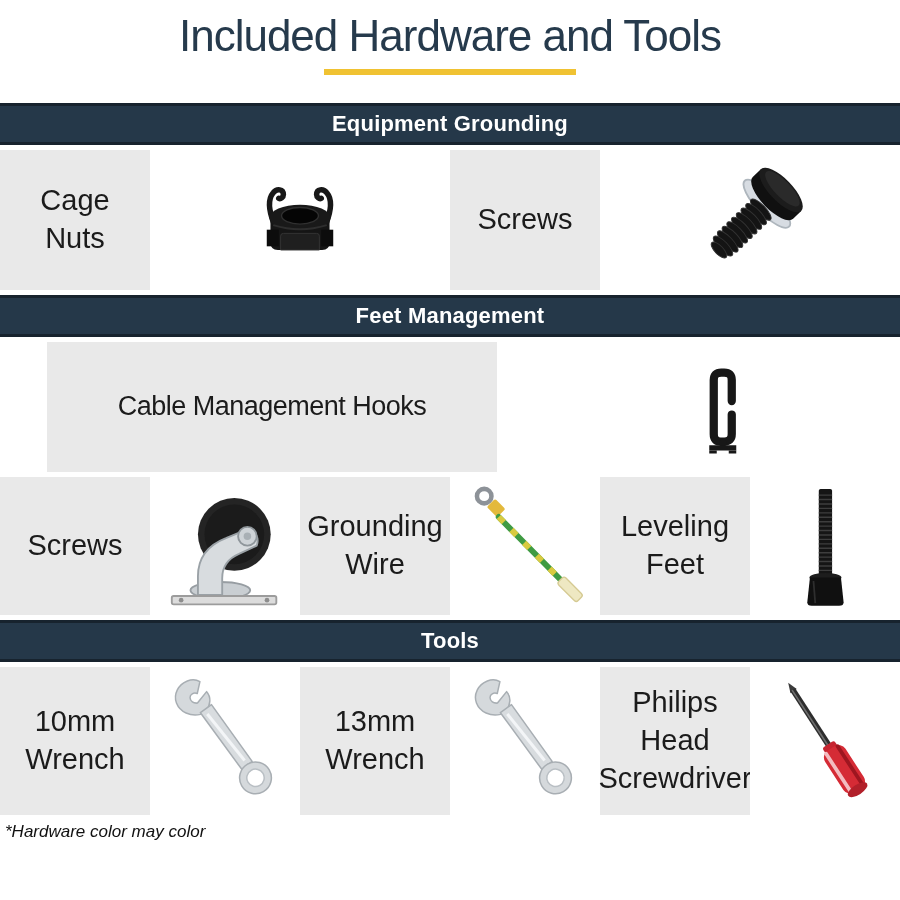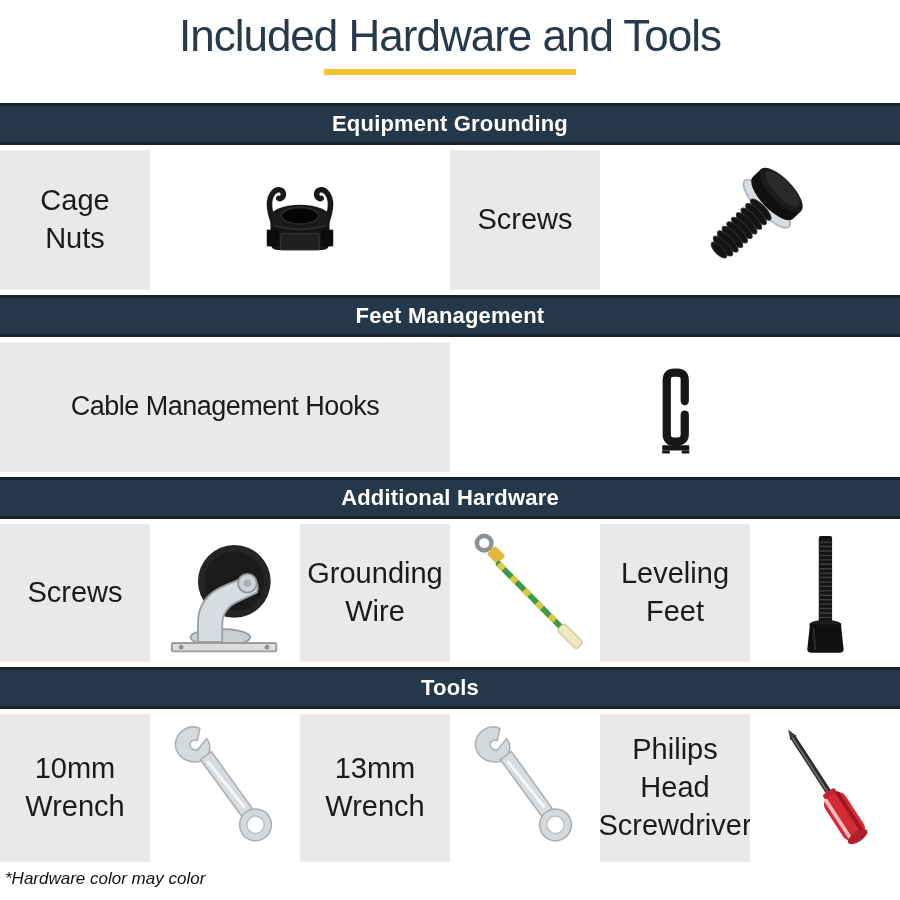--- a/index.html
+++ b/index.html
@@ -29,21 +29,21 @@
     border-bottom:3px solid var(--header-border,#17232e);
     display:flex; align-items:center; justify-content:center;
   }
   .bar-title {
     color:var(--header-text,#ffffff); font-weight:bold; font-size:22px; letter-spacing:0.2px;
   }
 
   
   .row { display:grid; margin:5px 0; background:#fff; }
   .row-em    { grid-template-columns:150px 300px 150px 300px; height:140px; }
-  .row-cm    { grid-template-columns:450px 450px; height:130px; }
+  .row-cm    { grid-template-columns:450px 450px; height:130px;margin-left:47px; }
   .row-ah    { grid-template-columns:repeat(6,150px); height:138px; }
   .row-tools { grid-template-columns:repeat(6,150px); height:148px; }
 
   .cell-label {
     background:var(--label-cell-bg,#e9e9e9);
     display:flex; align-items:center; justify-content:center;
     text-align:center; font-size:29px; line-height:1.3;
     color:var(--label-text,#1b1b1b); padding:0 8px; box-sizing:border-box;
   }
   .cell-label.condensed { font-size:27px; letter-spacing:-0.5px; }
@@ -117,23 +117,20 @@
       <svg viewBox="0 0 80 136" width="60" height="102">
         <path d="M53 78 L53 104 Q53 114 43 114 L38 114 Q29 114 29 104 L29 32 Q29 22 39 22 L43 22 Q53 22 53 32 L53 60" fill="none" stroke="#171717" stroke-width="11" stroke-linecap="round"></path>
         <circle cx="41" cy="116" r="5" fill="#171717"></circle>
         <rect x="23" y="119" width="36" height="7" fill="#171717"></rect>
         <rect x="23" y="126" width="10" height="4" fill="#171717"></rect>
         <rect x="49" y="126" width="10" height="4" fill="#171717"></rect>
       </svg>
     </div>
   </div>
 
-  <div class="bar">
-    <span class="bar-title">Additional Hardware</span>
-  </div>
   <div class="row row-ah">
     <div class="cell-label">Screws</div>
     <div class="cell-image">
       <svg viewBox="0 0 150 140" width="140" height="131">
         <circle cx="85" cy="57" r="39" fill="#242424"></circle>
         <circle cx="85" cy="57" r="32" fill="#1b1b1b"></circle>
         <ellipse cx="70" cy="117" rx="32" ry="9" fill="#c9ced2" stroke="#979da2" stroke-width="2"></ellipse>
         <path d="M46 122 L46 102 C46 80 58 68 76 61 L100 51 C108 54 112 61 109 69 L90 78 C76 84 72 93 72 104 L72 122 Z" fill="#d8dcdf" stroke="#9aa1a6" stroke-width="2" stroke-linejoin="round"></path>
         <circle cx="99" cy="59" r="10" fill="#ced3d7" stroke="#8f969b" stroke-width="2"></circle>
         <circle cx="99" cy="59" r="4" fill="#a9b0b5"></circle>

